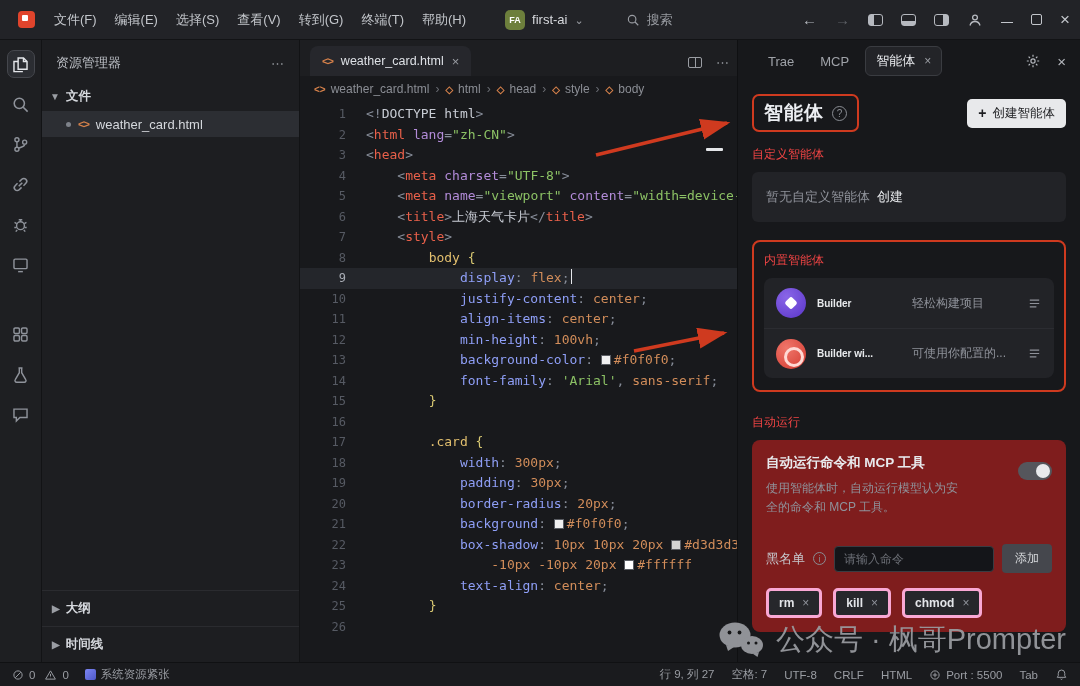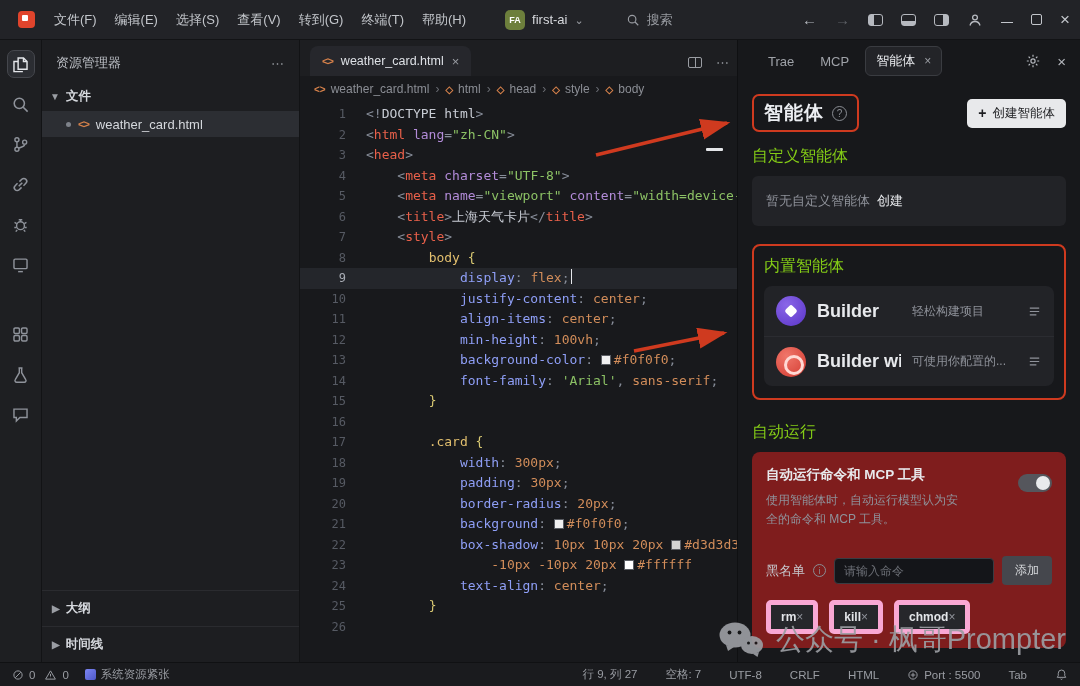--- a/index.html
+++ b/index.html
@@ -82,56 +82,56 @@
   .panel-tab.active{background:#232428;border:1px solid #3a3c41;color:#e8eaed;display:flex;align-items:center;gap:9px}
   .pt-close{color:#9a9da3;font-size:12px}
   .ph-icons{margin-left:auto;display:flex;align-items:center;gap:16px;color:#b4b7bd}
   .panel-body{padding:8px 14px 0;flex:1}
   .heading-row{display:flex;align-items:center;justify-content:space-between;margin:4px 0 14px}
   .heading-box{border:2.5px solid #cf3a1f;border-radius:7px;padding:4px 10px;display:flex;align-items:center;gap:8px}
   .heading{font-size:19px;font-weight:bold;color:#eceef2;letter-spacing:1px}
   .help-circle{width:15px;height:15px;border:1.2px solid #8a8d93;border-radius:50%;color:#8a8d93;font-size:10px;display:flex;align-items:center;justify-content:center}
   .create-btn{background:#e8e9eb;color:#1d1e21;font-size:12.5px;border-radius:5px;padding:6px 11px;display:flex;align-items:center;gap:6px;font-weight:500;border:none}
   .plus{font-size:14px;line-height:1;font-weight:bold}
-  .section-label{font-size:16px;color:#84cc16;margin:14px 0 9px}
+  .section-label{font-size:12px;color:#ef4444;margin:14px 0 9px}
   .empty-card{background:#222327;border-radius:6px;padding:16px 14px;font-size:13px;color:#8f929a}
   .create-link{color:#e8eaed;margin-left:7px}
   .builtin-box{border:2.5px solid #cf3a1f;border-radius:8px;padding:8px 10px 12px;margin-top:18px}
   .agents-card{background:#222327;border-radius:8px;margin-top:8px}
   .agent-row{display:flex;align-items:center;gap:11px;padding:10px 12px;height:50px}
   .agent-row + .agent-row{border-top:1px solid #2b2c31}
   .avatar{width:30px;height:30px;border-radius:50%;flex:none;position:relative}
   .avatar.purple{background:radial-gradient(circle at 35% 30%,#8a66e8,#5a35c8)}
   .avatar.purple::after{content:"";position:absolute;left:9px;top:9px;width:12px;height:12px;background:#fff;border-radius:3px;transform:rotate(45deg) scale(.8)}
   .avatar.red{background:radial-gradient(circle at 35% 30%,#f0766a,#d23a30)}
   .avatar.red::after{content:"";position:absolute;left:8px;top:8px;width:14px;height:14px;border:3.5px solid #ffd9d4;border-radius:50%}
-  .agent-name{font-size:18px;font-weight:bold;color:#e8eaed;width:84px;white-space:nowrap;overflow:hidden}
+  .agent-name{font-size:10px;font-weight:bold;color:#e8eaed;width:84px;white-space:nowrap;overflow:hidden}
   .agent-desc{font-size:12px;color:#8f929a;flex:1;white-space:nowrap;overflow:hidden}
   .list-icon{color:#8f929a}
   .autorun-card{background:#7f1d1d;border-radius:8px;padding:14px;margin-top:9px}
   .autorun-top{display:flex;align-items:flex-start;justify-content:space-between}
   .autorun-title{font-size:13.5px;font-weight:bold;color:#e8eaed}
   .toggle{width:34px;height:18px;border-radius:9px;background:#55565c;position:relative;flex:none;margin-top:8px}
   .toggle .knob{position:absolute;right:2px;top:2px;width:14px;height:14px;border-radius:50%;background:#e9eaec}
   .autorun-desc{font-size:12px;color:#8f929a;margin-top:7px;line-height:1.55;padding-right:52px}
   .blacklist-row{display:flex;align-items:center;gap:8px;margin-top:28px}
   .blacklist-label{font-size:13px;color:#c6c8cd;white-space:nowrap}
   .info-icon{width:13px;height:13px;border:1.1px solid #8a8d93;border-radius:50%;color:#8a8d93;font-size:9px;display:flex;align-items:center;justify-content:center;flex:none}
   .bl-input{flex:1;min-width:0;height:26px;background:#141519;border:1px solid #3a3c42;border-radius:4px;color:#d5d7da;font-size:12px;padding:0 9px;font-family:"Liberation Sans",sans-serif}
   .bl-input::placeholder{color:#6b6e75}
   .add-btn{background:#45474d;color:#d8dadd;font-size:12px;border-radius:4px;padding:6px 13px;border:none}
   .tags-row{display:flex;gap:11px;margin-top:15px}
-  .tag{background:#26272b;border:5px solid #f9a8d4;border-radius:5px;padding:5px 10px;font-size:12px;color:#e3e5e9;display:flex;align-items:center;}
+  .tag{background:#26272b;border:3px solid #f9a8d4;border-radius:5px;padding:5px 10px;font-size:12px;color:#e3e5e9;display:flex;align-items:center;gap:8px}
   .tag-label{font-weight:bold}
   .tag .x{color:#8f929a}
 
   
   .statusbar{height:24px;background:#1a1b1e;border-top:1px solid #101113;display:flex;align-items:center;padding:0 12px;font-size:11.5px;color:#9a9da3;gap:16px}
   .sb-group{display:flex;align-items:center;gap:5px;white-space:nowrap}
-  .sb-right{margin-left:auto;display:flex;align-items:center;gap:28px}
+  .sb-right{margin-left:auto;display:flex;align-items:center;gap:17px}
   .res-icon{width:11px;height:11px;border-radius:2px;background:linear-gradient(135deg,#7c86f2,#4e58c9)}
 
   
   .annotations{position:absolute;inset:0;z-index:60;pointer-events:none}
   .watermark{position:absolute;right:14px;bottom:26px;display:flex;gap:12px;color:#9b9da2;font-size:29px;z-index:55;opacity:.92}
 </style>
 </head>
 <body>
 
 <header class="titlebar">

